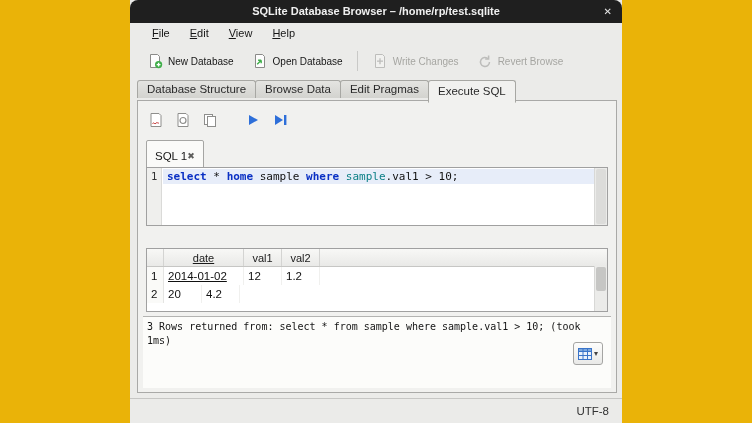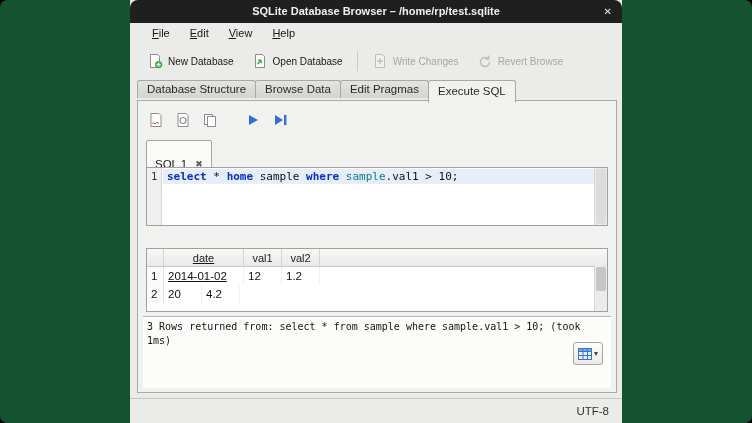--- a/index.html
+++ b/index.html
@@ -1,17 +1,17 @@
 <!DOCTYPE html>
 <html><head>
 <meta charset="utf-8">
 <style>
   html,body{margin:0;padding:0;background:#000;}
-  .stage{position:relative;width:752px;height:423px;background:#14532d;overflow:hidden;
-         font-family:"Liberation Sans",sans-serif;border-radius:7px;-webkit-font-smoothing:antialiased;}
+  .stage{position:relative;width:752px;height:423px;background:#eab308;overflow:hidden;
+         font-family:"Liberation Sans",sans-serif;-webkit-font-smoothing:antialiased;}
   .window{position:absolute;left:130px;top:0;width:492px;height:423px;background:#ebebe9;}
 
   
   .titlebar{position:absolute;left:0;top:0;right:0;height:23px;background:#1f1f1f;border-radius:8px 8px 0 0;}
   .title{line-height:23px;text-align:center;font-size:11px;font-weight:bold;color:#f0f0f0;}
   .closebtn{position:absolute;right:10px;top:0;height:23px;display:flex;align-items:center;font-size:10px;color:#e6e6e6;cursor:default;}
 
   
   .menubar{position:absolute;top:23px;left:0;right:0;height:21px;display:flex;padding-left:12px;}
   .menu-item{padding:0 10px;line-height:21px;font-size:11px;color:#161616;}
@@ -33,22 +33,22 @@
 
   
   .panel{position:absolute;left:7px;top:100px;width:478px;height:291px;border:1px solid #a9a9a7;background:#f1f1ef;z-index:1;}
 
   
   .sqlbar{position:absolute;left:6px;top:8px;display:flex;gap:3px;align-items:center;}
   .sbtn{width:24px;height:22px;display:flex;align-items:center;justify-content:center;border-radius:3px;}
   .sbtn.gap{margin-left:16px;}
 
   
-  .sqltab{position:absolute;left:8px;top:39px;height:22px;padding:12px 8px;background:#fafaf8;border:1px solid #a5a5a3;
-          border-radius:2px 2px 0 0;display:flex;align-items:center;gap:8px;font-size:11.5px;color:#161616;}
+  .sqltab{position:absolute;left:8px;top:39px;height:22px;padding:4px 8px;background:#fafaf8;border:1px solid #a5a5a3;
+          border-radius:2px 2px 0 0;display:flex;align-items:center;font-size:11.5px;color:#161616;}
   .tabclose{font-size:9px;color:#5d5d5b;}
 
   
   .editor{position:absolute;left:8px;top:66px;width:460px;height:57px;background:#fff;border:1px solid #a0a0a0;}
   .gutter{position:absolute;left:0;top:0;bottom:0;width:15px;background:#efefed;border-right:1px solid #dadad8;
           font-family:"DejaVu Sans Mono",monospace;font-size:10.5px;color:#333;padding:2px 0 0 4px;box-sizing:border-box;}
   .curline{position:absolute;left:16px;right:13px;top:1px;height:15px;background:#e7edf9;}
   .codeline{position:absolute;left:20px;top:2px;font-family:"DejaVu Sans Mono",monospace;font-size:11px;white-space:pre;color:#111;}
   .tk{color:#0a30c4;font-weight:bold;}
   .tt{color:#0b7f86;}

